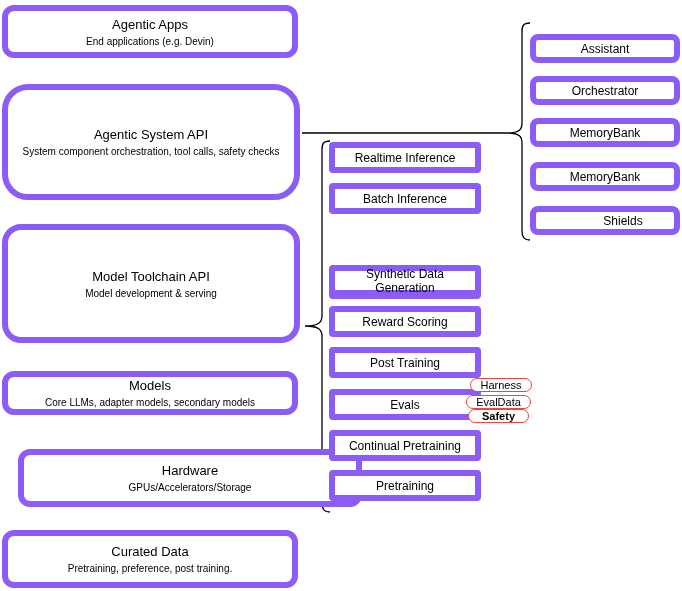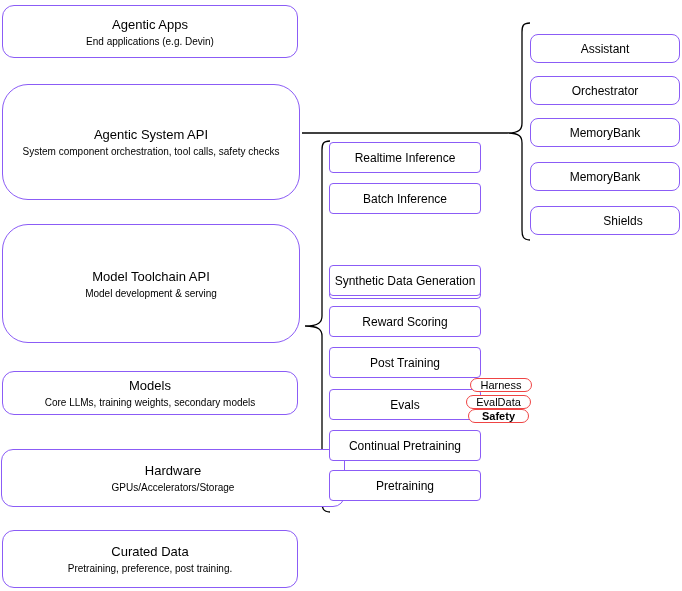--- a/index.html
+++ b/index.html
@@ -8,21 +8,21 @@
     width:682px;height:591px;
     background:#ffffff;
     font-family:"Liberation Sans", sans-serif;
     color:#000;
     overflow:hidden;
   }
   .node{
     position:absolute;
     box-sizing:border-box;
     background:#ffffff;
-    border:1px solid #8b5cf6;
+    border:6px solid #8b5cf6;
     display:flex;
     flex-direction:column;
     align-items:center;
     justify-content:center;
     text-align:center;
   }
   .big-box{border-radius:26px;}
   .small-box{border-radius:12px;}
   .node .title{font-size:13px;line-height:17px;}
   .node .subtitle{font-size:10px;line-height:13px;margin-top:2px;}
@@ -68,31 +68,31 @@
   <div class="node small-box" style="left:2px;top:5px;width:296px;height:53px;">
     <div class="title">Agentic Apps</div>
     <div class="subtitle">End applications (e.g. Devin)</div>
   </div>
 
   <div class="node big-box" style="left:2px;top:84px;width:298px;height:116px;">
     <div class="title">Agentic System API</div>
     <div class="subtitle">System component orchestration, tool calls, safety checks</div>
   </div>
 
-  <div class="node big-box" style="left:2px;top:224px;width:298px;height:119px;">
+  <div class="node big-box" style="left:2px;top:224px;width:298px;height:119px;border-radius:19px;">
     <div class="title">Model Toolchain API</div>
     <div class="subtitle">Model development &amp; serving</div>
   </div>
 
   <div class="node small-box" style="left:2px;top:371px;width:296px;height:44px;">
     <div class="title">Models</div>
-    <div class="subtitle">Core LLMs, training weights, secondary models</div>
+    <div class="subtitle">Core LLMs, adapter models, secondary models</div>
   </div>
 
-  <div class="node small-box" style="left:1px;top:449px;width:344px;height:58px;">
+  <div class="node small-box" style="left:18px;top:449px;width:344px;height:58px;">
     <div class="title">Hardware</div>
     <div class="subtitle">GPUs/Accelerators/Storage</div>
   </div>
 
   <div class="node small-box" style="left:2px;top:530px;width:296px;height:58px;">
     <div class="title">Curated Data</div>
     <div class="subtitle">Pretraining, preference, post training.</div>
   </div>
 
   <div class="node mid-box" style="top:142px;">Realtime Inference</div>

